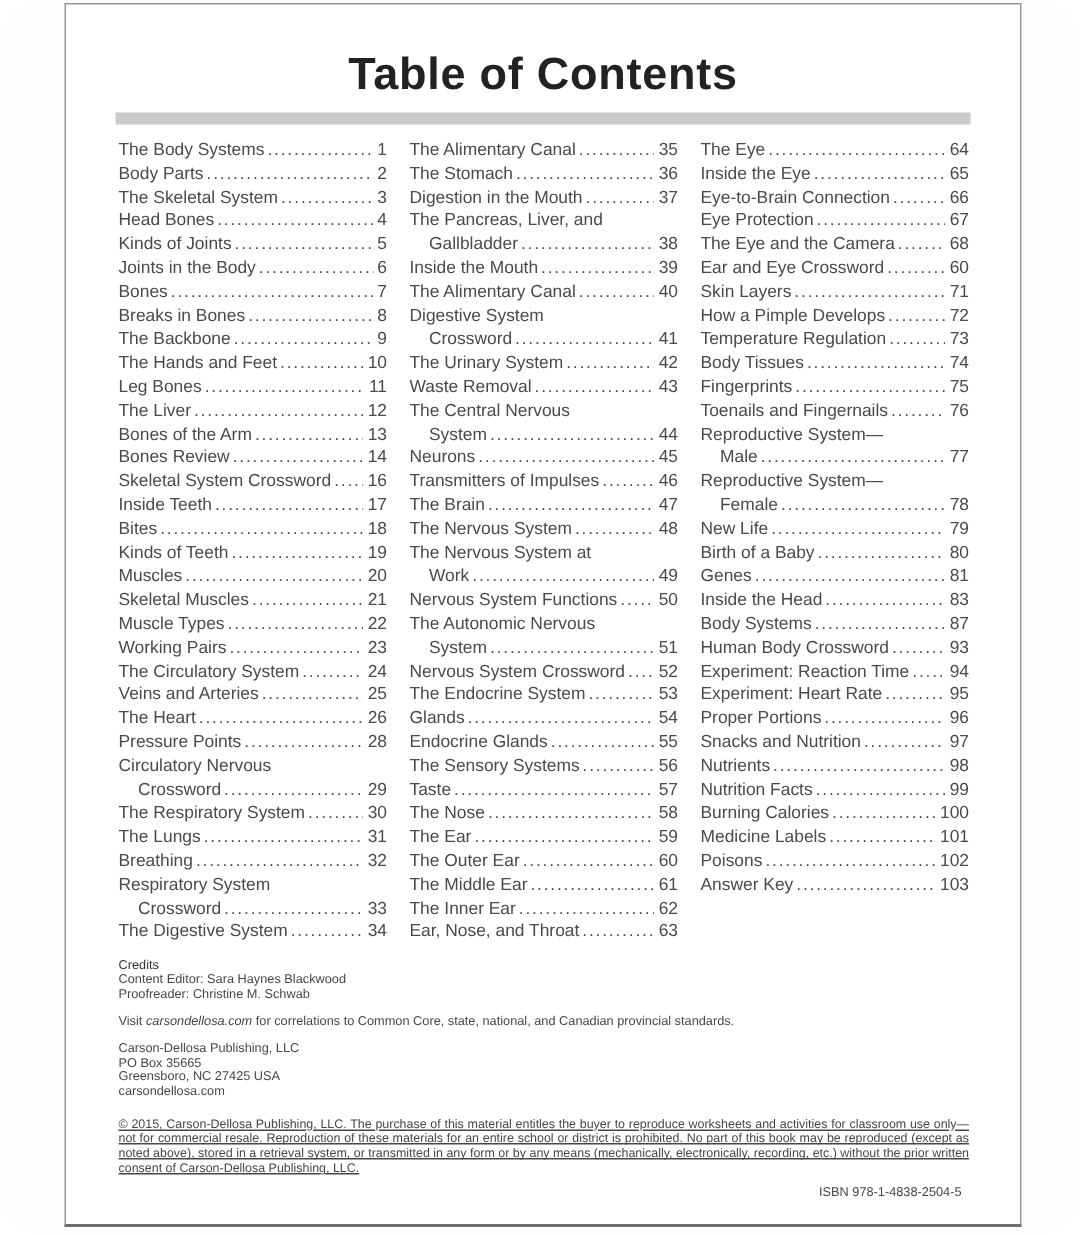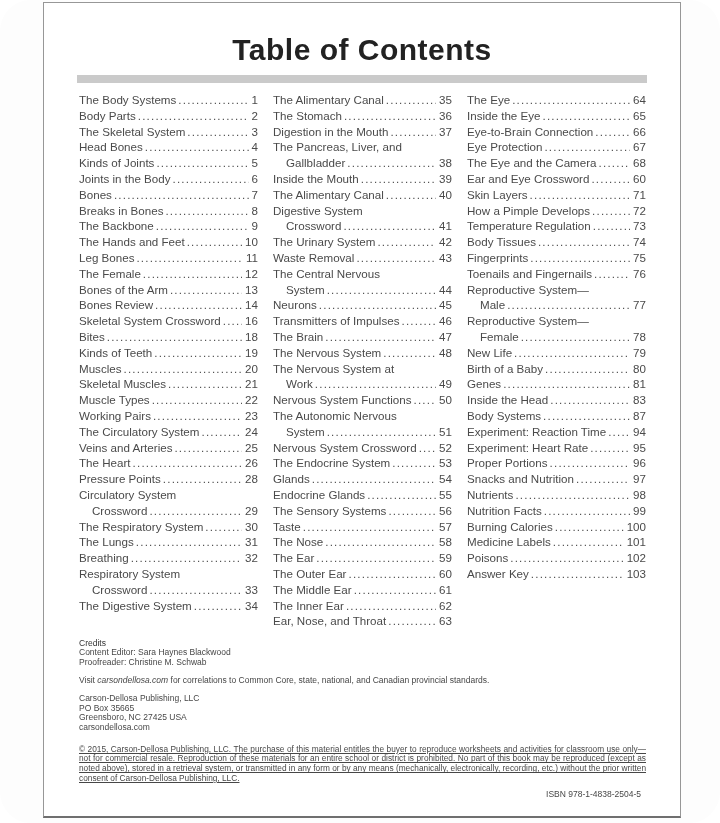--- a/index.html
+++ b/index.html
@@ -143,40 +143,45 @@
             <span class="t">The Hands and Feet</span>
             <span class="dots"></span>
             <span class="n">10</span>
           </div>
           <div class="row">
             <span class="t">Leg Bones</span>
             <span class="dots"></span>
             <span class="n">11</span>
           </div>
           <div class="row">
-            <span class="t">The Female</span>
+            <span class="t">The Liver</span>
             <span class="dots"></span>
             <span class="n">12</span>
           </div>
           <div class="row">
             <span class="t">Bones of the Arm</span>
             <span class="dots"></span>
             <span class="n">13</span>
           </div>
           <div class="row">
             <span class="t">Bones Review</span>
             <span class="dots"></span>
             <span class="n">14</span>
           </div>
           <div class="row">
             <span class="t">Skeletal System Crossword</span>
             <span class="dots"></span>
             <span class="n">16</span>
           </div>
           <div class="row">
+            <span class="t">Inside Teeth</span>
+            <span class="dots"></span>
+            <span class="n">17</span>
+          </div>
+          <div class="row">
             <span class="t">Bites</span>
             <span class="dots"></span>
             <span class="n">18</span>
           </div>
           <div class="row">
             <span class="t">Kinds of Teeth</span>
             <span class="dots"></span>
             <span class="n">19</span>
           </div>
           <div class="row">
@@ -213,21 +218,21 @@
             <span class="t">The Heart</span>
             <span class="dots"></span>
             <span class="n">26</span>
           </div>
           <div class="row">
             <span class="t">Pressure Points</span>
             <span class="dots"></span>
             <span class="n">28</span>
           </div>
           <div class="row">
-            <span class="t">Circulatory System</span>
+            <span class="t">Circulatory Nervous</span>
           </div>
           <div class="row ind">
             <span class="t">Crossword</span>
             <span class="dots"></span>
             <span class="n">29</span>
           </div>
           <div class="row">
             <span class="t">The Respiratory System</span>
             <span class="dots"></span>
             <span class="n">30</span>
@@ -512,20 +517,25 @@
           </div>
           <div class="row">
             <span class="t">Inside the Head</span>
             <span class="dots"></span>
             <span class="n">83</span>
           </div>
           <div class="row">
             <span class="t">Body Systems</span>
             <span class="dots"></span>
             <span class="n">87</span>
+          </div>
+          <div class="row">
+            <span class="t">Human Body Crossword</span>
+            <span class="dots"></span>
+            <span class="n">93</span>
           </div>
           <div class="row">
             <span class="t">Experiment: Reaction Time</span>
             <span class="dots"></span>
             <span class="n">94</span>
           </div>
           <div class="row">
             <span class="t">Experiment: Heart Rate</span>
             <span class="dots"></span>
             <span class="n">95</span>

